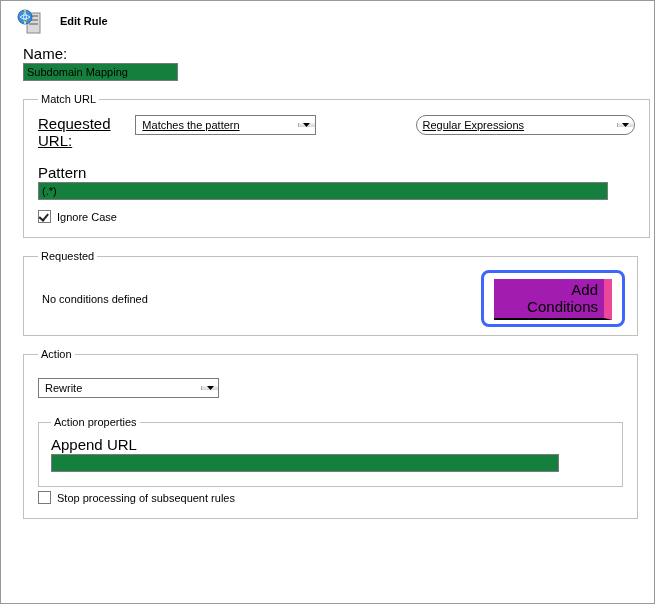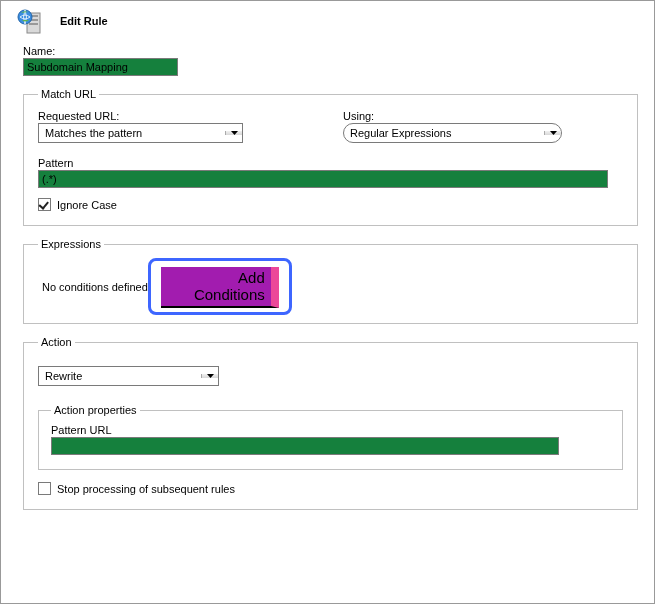--- a/index.html
+++ b/index.html
@@ -30,21 +30,21 @@
       position: relative;
     }
     .header-title {
       font-size: 11px;
       font-weight: bold;
     }
     .content {
       padding: 0 16px 0 22px;
     }
     .label {
-      font-size: 11px;
+      font-size: 15px;
       margin-bottom: 1px;
       display: block;
     }
     .text-input {
       font-family: inherit;
       font-size: 11px;
       border: 1px solid #7a7a7a;
       padding: 1px 3px;
       height: 18px;
       background: #15803d;
@@ -111,21 +111,21 @@
     .checked::after {
       content: "";
       width: 7px;
       height: 4px;
       border-left: 2px solid #222;
       border-bottom: 2px solid #222;
       transform: rotate(-50deg) translate(0px,-1px);
     }
     .conditions-body {
       display: flex;
-      justify-content: flex-start;
+      justify-content: space-between;
       align-items: center;
       padding: 4px 8px 2px 4px;
     }
     .add-conditions-wrap {
       border: 3px solid #3e66ff;
       border-radius: 8px;
       padding: 6px 10px 4px 10px;
     }
     .add-conditions-btn {
       border: none;
@@ -142,22 +142,22 @@
     .action-props {
       border: 1px solid #c0c0c0;
       margin-top: 18px;
       padding: 8px 12px 14px 12px;
     }
     .action-props-legend {
       font-size: 11px;
       padding: 0 3px;
     }
     .rewrite-url-input { width: 508px; }
-    .stop-row { margin-top: 12px; }
-    .field-col { display: flex; flex-direction: column; }
+    .stop-row { margin-top: 4px; }
+    .field-col { display: flex; flex-direction: row; text-decoration: underline; }
   </style>
 </head>
 <body>
 
 <div class="outer">
   <div class="header">
     <div class="header-icon">
       <svg width="28" height="28" viewBox="0 0 28 28">
         <rect x="10" y="6" width="13" height="20" fill="#d9d9d9" stroke="#888"></rect>
         <rect x="12" y="8" width="9" height="2" fill="#999"></rect>
@@ -186,21 +186,20 @@
           <div class="dropdown req-url-dd">
             <span class="dropdown-text">Matches the pattern</span>
             <span class="dropdown-btn">
               <svg width="7" height="4">
                   <path d="M0 0 L3.5 4 L7 0 Z" fill="#000"></path>
                 </svg>
             </span>
           </div>
         </div>
         <div class="field-col">
-          <label class="label">Using:</label>
           <div class="dropdown using-dd">
             <span class="dropdown-text">Regular Expressions</span>
             <span class="dropdown-btn">
               <svg width="7" height="4">
                   <path d="M0 0 L3.5 4 L7 0 Z" fill="#000"></path>
                 </svg>
             </span>
           </div>
         </div>
       </div>
@@ -208,21 +207,21 @@
       <label class="label">Pattern</label>
       <input class="text-input pattern-input" value="(.*)" style="">
 
       <div class="checkbox-row">
         <span class="checkbox checked"></span>
         <span>Ignore Case</span>
       </div>
     </fieldset>
 
     <fieldset style="padding:4px 4px 6px 14px;">
-      <legend>Expressions</legend>
+      <legend>Requested</legend>
       <div class="conditions-body">
         <span>No conditions defined</span>
         <span class="add-conditions-wrap">
           <button class="add-conditions-btn">Add Conditions</button>
         </span>
       </div>
     </fieldset>
 
     <fieldset>
       <legend>Action</legend>
@@ -231,21 +230,21 @@
         <span class="dropdown-text">Rewrite</span>
         <span class="dropdown-btn">
           <svg width="7" height="4">
               <path d="M0 0 L3.5 4 L7 0 Z" fill="#000"></path>
             </svg>
         </span>
       </div>
 
       <fieldset class="action-props">
         <legend class="action-props-legend">Action properties</legend>
-        <label class="label">Pattern URL</label>
+        <label class="label">Append URL</label>
         <input class="text-input rewrite-url-input" value="" style="">
 
       </fieldset>
 
       <div class="checkbox-row stop-row">
         <span class="checkbox"></span>
         <span>Stop processing of subsequent rules</span>
       </div>
     </fieldset>
   </div>

